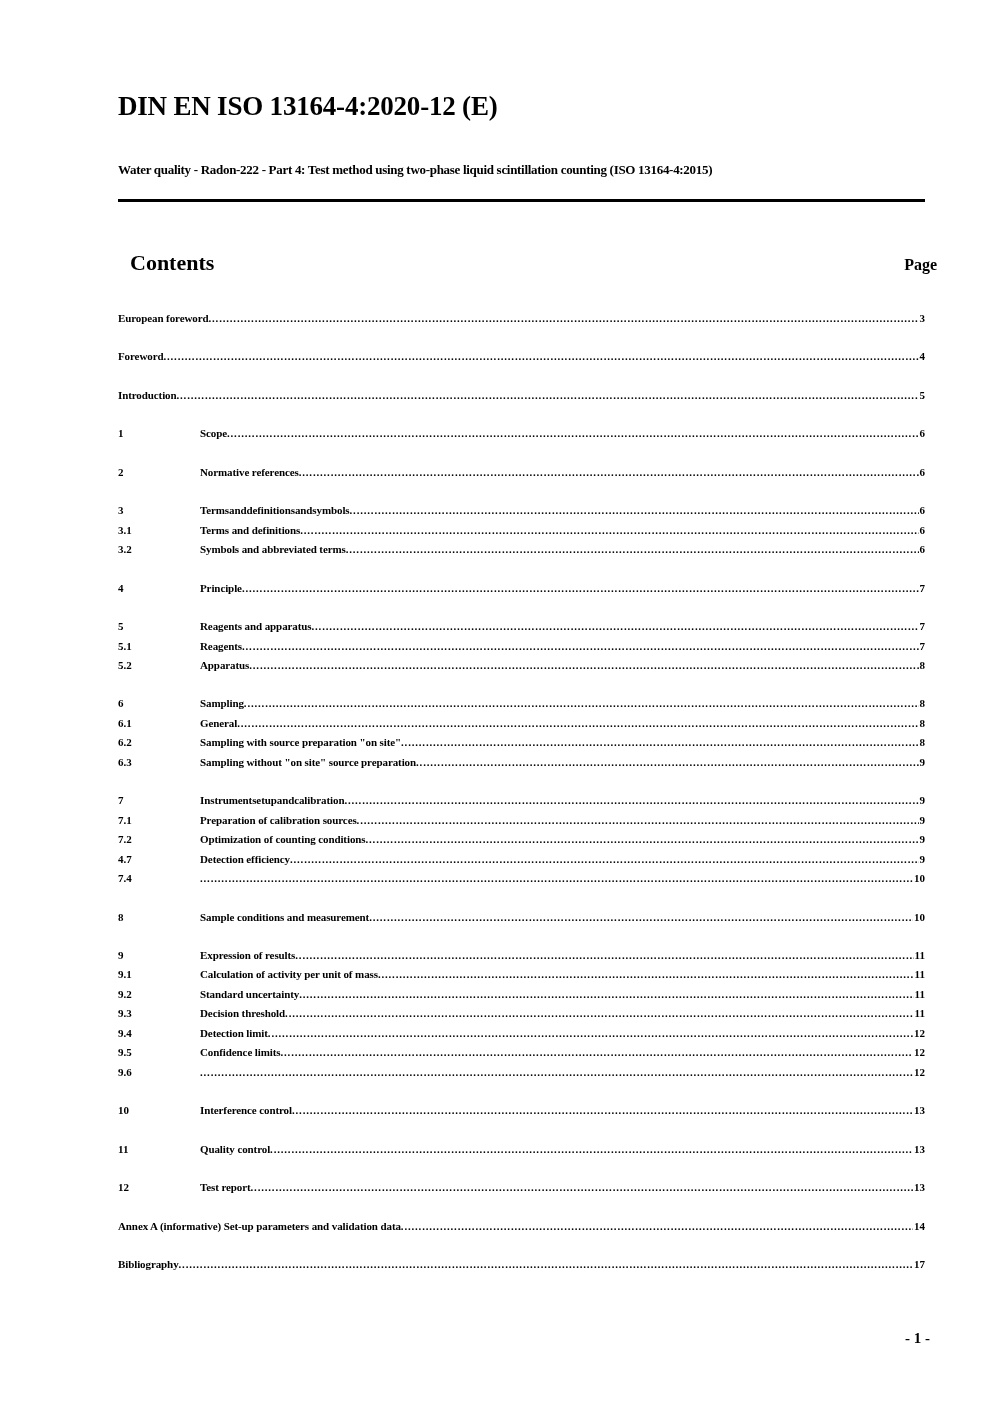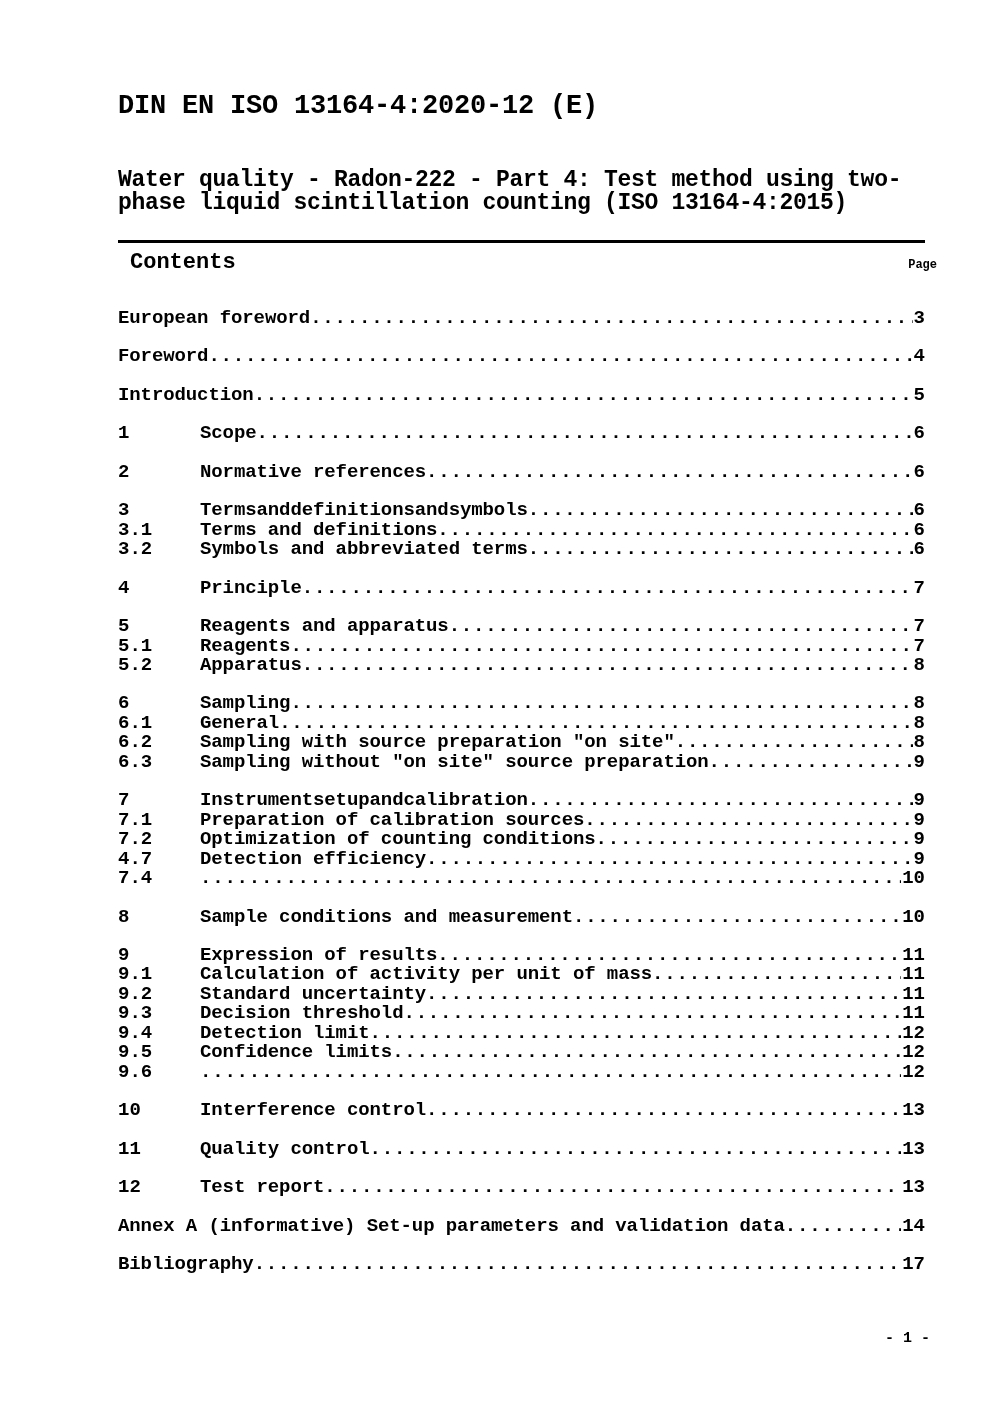--- a/index.html
+++ b/index.html
@@ -2,62 +2,62 @@
 <html><head>
 <meta charset="utf-8">
 <style>
   * { margin: 0; padding: 0; box-sizing: border-box; }
   html, body { background: #ffffff; }
   .page {
     position: relative;
     width: 992px;
     height: 1403px;
     background: #ffffff;
-    font-family: Liberation Mono, monospace;
+    font-family: Liberation Serif, serif;
     font-weight: bold;
     color: #000000;
     overflow: hidden;
   }
   .doc-code {
     position: absolute;
     top: 91px;
     left: 118px;
     width: 807px;
     font-size: 27px;
     letter-spacing: -0.2px;
     white-space: nowrap;
   }
   .doc-title {
     position: absolute;
-    top: 169px;
+    top: 158px;
     left: 118px;
     width: 807px;
-    font-size: 23px;
+    font-size: 13px;
     letter-spacing: -0.3px;
     line-height: 23px;
-    padding-bottom: 25px;
+    padding-bottom: 18px;
     border-bottom: 3px solid #000000;
   }
   .contents-bar {
     position: absolute;
     top: 250px;
     left: 130px;
     width: 807px;
     display: flex;
     justify-content: space-between;
     align-items: baseline;
   }
   .contents-heading { font-size: 22px; }
-  .page-col-label { font-size: 12px; margin-left: 35px; }
+  .page-col-label { font-size: 16px; margin-left: 35px; }
   .toc {
     position: absolute;
     top: 309px;
     left: 118px;
     width: 807px;
-    font-size: 19px;
+    font-size: 11px;
   }
   .toc-group { margin-bottom: 19px; }
   .toc-group:last-child { margin-bottom: 0; }
   .toc-row {
     display: flex;
     align-items: baseline;
     line-height: 19.45px;
     white-space: nowrap;
   }
   .toc-num { flex: 0 0 82px; }

